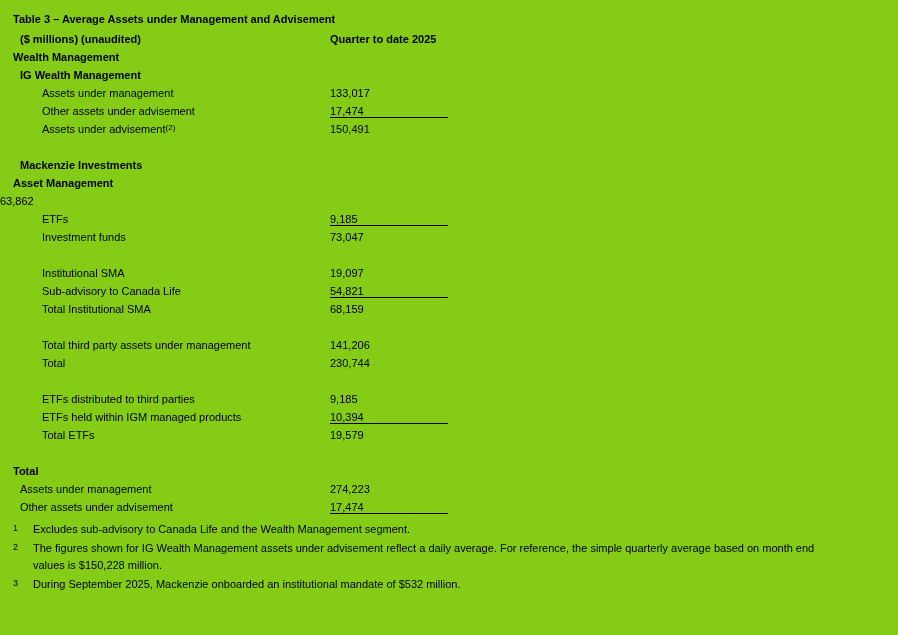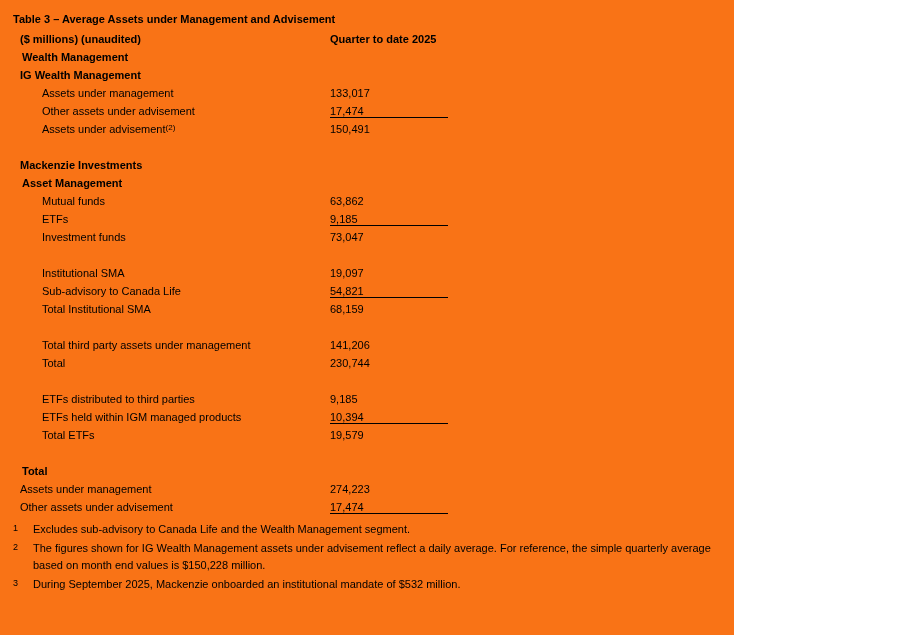--- a/index.html
+++ b/index.html
@@ -1,20 +1,20 @@
 <!DOCTYPE html>
 <html><head>
 <meta charset="utf-8">
 <style>
   html, body { margin: 0; padding: 0; background: #ffffff; }
   .page {
     position: relative;
-    width: 734px;
+    width: 898px;
     height: 635px;
-    background: #f97316;
+    background: #84cc16;
     font-family: "Liberation Sans", "DejaVu Sans", sans-serif;
     font-size: 11px;
     color: #000000;
     overflow: hidden;
   }
   .title {
     padding: 12px 0 4px 13px;
     line-height: 15px;
     font-weight: bold;
   }
@@ -36,21 +36,21 @@
     text-align: left;
     line-height: 13px;
     padding-top: 2px;
     padding-right: 8px;
     height: 15px;
   }
   .trow .val.underline { border-bottom: 1px solid #000000; }
   .trow.header-row .lbl, .trow.header-row .val { font-weight: bold; }
   .trow.header-row .val { padding-right: 0; }
   .trow.bold .lbl { font-weight: bold; }
-  .indent-0 .lbl { padding-left: 22px; }
+  .indent-0 .lbl { padding-left: 13px; }
   .indent-1 .lbl { padding-left: 20px; }
   .indent-2 .lbl { padding-left: 42px; }
   .spacer { height: 18px; }
   .fnref {
     font-size: 8px;
     position: relative;
     top: -3px;
   }
   .footnotes { padding-top: 3px; }
   .footnote {
@@ -107,21 +107,20 @@
       <div class="spacer"></div>
       <div class="trow indent-1 bold">
       <div class="lbl"><span>Mackenzie Investments</span></div>
       <div class="val"></div>
     </div>
       <div class="trow indent-0 bold">
       <div class="lbl"><span>Asset Management</span></div>
       <div class="val"></div>
     </div>
       <div class="trow indent-2">
-      <div class="lbl"><span>Mutual funds</span></div>
       <div class="val">63,862</div>
     </div>
       <div class="trow indent-2">
       <div class="lbl"><span>ETFs</span></div>
       <div class="val underline">9,185</div>
     </div>
       <div class="trow indent-2">
       <div class="lbl"><span>Investment funds</span></div>
       <div class="val">73,047</div>
     </div>

